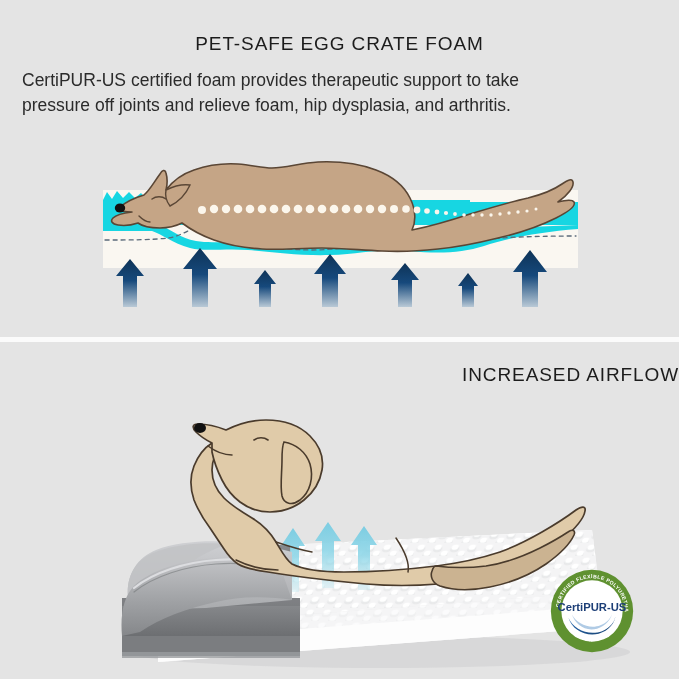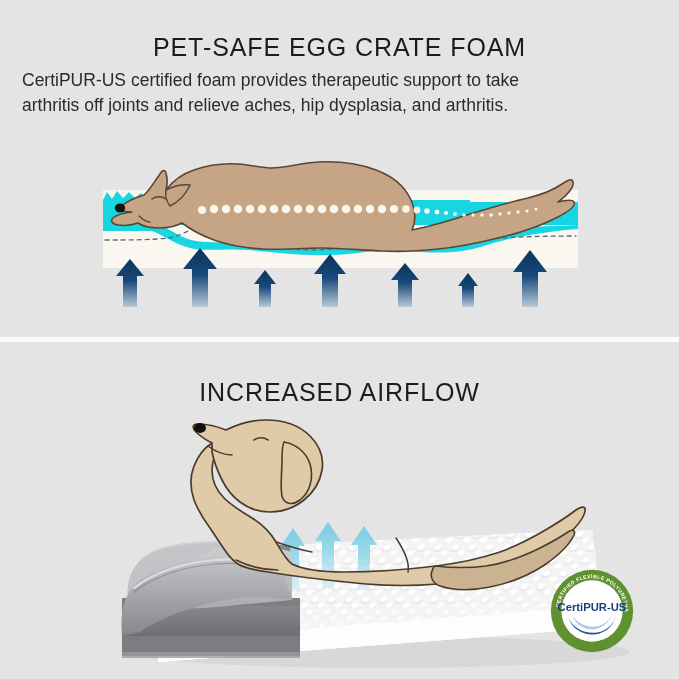--- a/index.html
+++ b/index.html
@@ -43,21 +43,21 @@
     height: 337px;
     background: #e4e4e4;
   }
 
   .title {
     position: absolute;
     left: 0;
     width: 679px;
     text-align: center;
     color: #1c1c1c;
-    font-size: 25px;
+    font-size: 19px;
     letter-spacing: 0.9px;
     font-weight: 400;
     font-family: "Liberation Sans", sans-serif;
   }
   #title-1 { top: 33px; }
   #title-2 { top: 373px; }
 
   .subtitle {
     position: absolute;
     left: 22px;
@@ -97,21 +97,21 @@
 <body>
 
 <div class="page">
 
   <div class="panel-top">
 
     <div class="title" id="title-1">PET-SAFE EGG CRATE FOAM</div>
 
     <div class="subtitle">
       <span>CertiPUR-US certified foam provides therapeutic support to take</span><br>
-      <span>arthritis off joints and relieve aches, hip dysplasia, and arthritis.</span>
+      <span>pressure off joints and relieve foam, hip dysplasia, and arthritis.</span>
     </div>
 
     <svg class="illus1" viewBox="0 0 679 200">
       <defs>
         <linearGradient id="arrowGrad" x1="0" y1="0" x2="0" y2="1">
           <stop offset="0%" stop-color="#0e3357"></stop>
           <stop offset="45%" stop-color="#16497c"></stop>
           <stop offset="100%" stop-color="#b9c9d6"></stop>
         </linearGradient>
         <clipPath id="foamClip">
@@ -236,21 +236,21 @@
         <path d="M405,133 L419,150 L412,150 L412,177 L398,177 L398,150 L391,150 Z"></path>
         <path d="M468,143 L478,156 L474,156 L474,177 L462,177 L462,156 L458,156 Z"></path>
         <path d="M530,120 L547,142 L538,142 L538,177 L522,177 L522,142 L513,142 Z"></path>
       </g>
     </svg>
   </div>
 
   <div class="divider"></div>
 
   <div class="panel-bottom">
-    <div class="title" id="title-2" style="top:36px;">INCREASED AIRFLOW</div>
+    <div class="title" id="title-2" style="top:22px;text-align:right;">INCREASED AIRFLOW</div>
   </div>
 
   <svg class="illus2" viewBox="0 0 679 275">
     <defs>
       <linearGradient id="bolsterFront" x1="0" y1="0" x2="0" y2="1">
         <stop offset="0%" stop-color="#c3c4c7"></stop>
         <stop offset="55%" stop-color="#a0a2a5"></stop>
         <stop offset="100%" stop-color="#85878a"></stop>
       </linearGradient>
       <linearGradient id="bolsterInner" x1="0" y1="0" x2="1" y2="1">

